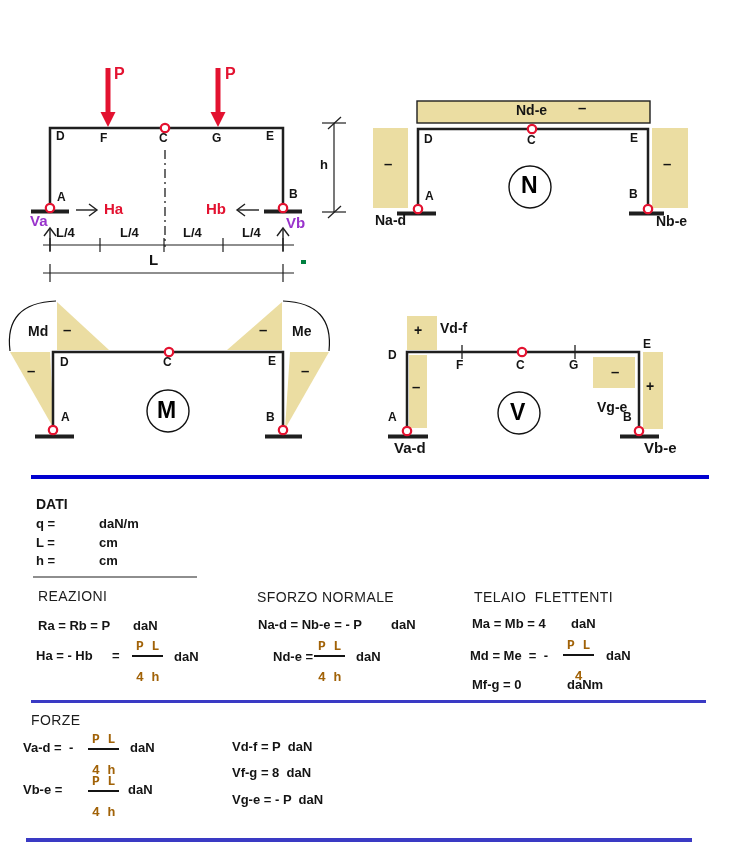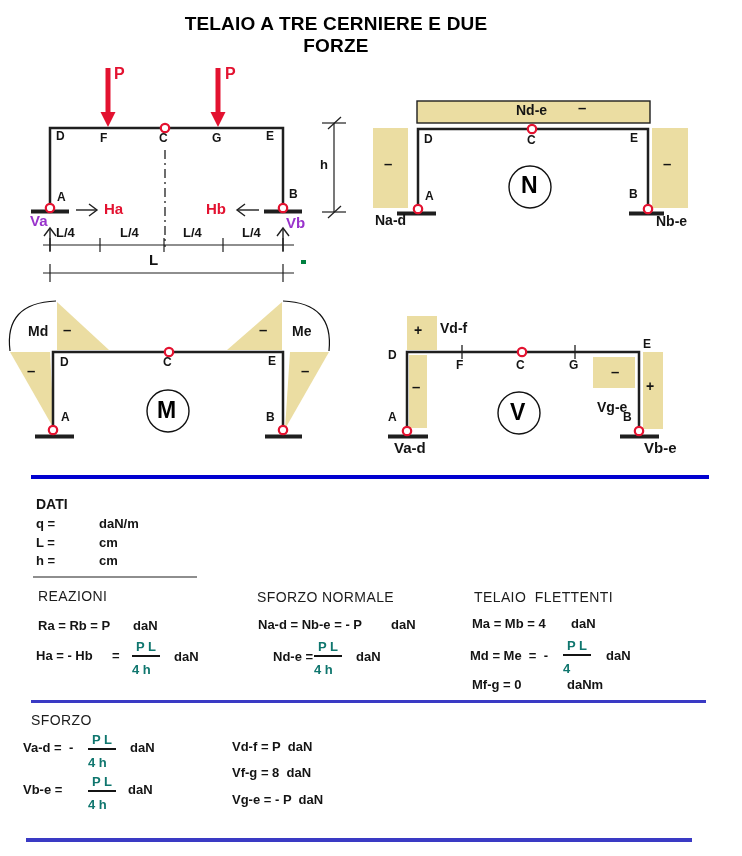--- a/index.html
+++ b/index.html
@@ -7,24 +7,24 @@
         font-family:"Liberation Sans",sans-serif;}
   svg{position:absolute;left:0;top:0;}
   .lbl{position:absolute;font-family:"Liberation Sans",sans-serif;font-weight:bold;
        font-size:13px;color:#141414;white-space:pre;line-height:1.05;}
   .f12{font-size:12px}.f14{font-size:14px}.f15{font-size:15px}.f16{font-size:16px}
   .r{color:#e31230}.pu{color:#9933cc}
   .heading{font-weight:normal;font-size:14px;color:#1c1c1c;letter-spacing:.4px}
   .title{position:absolute;left:150px;top:13px;width:372px;text-align:center;
          font-weight:bold;font-size:19px;color:#000;letter-spacing:.2px}
   .circ{font-size:23px;color:#000}
-  .frac{position:absolute;font-family:Liberation Sans, sans-serif;
-        font-weight:bold;font-size:13px;color:#0f766e;line-height:14px;}
+  .frac{position:absolute;text-align:center;font-family:Liberation Mono, monospace;
+        font-weight:bold;font-size:13px;color:#a16207;line-height:14px;}
   .frac .num{display:block;border-bottom:2px solid #141414;padding:0 4px 1px;}
-  .frac .den{display:block;padding-top:6px;}
+  .frac .den{display:block;padding-top:14px;}
   .bluebar{position:absolute;height:4px;}
 </style>
 </head>
 <body>
 
 <div class="page">
 
   <svg width="742" height="856">
 
     <g stroke="#1f1f1f" fill="none">
@@ -140,21 +140,20 @@
       </g>
     </g>
 
     <line x1="33" y1="577" x2="197" y2="577" stroke="#1f1f1f" stroke-width="1.2"></line>
   </svg>
 
   <div class="bluebar" style="left:31px;top:475px;width:678px;background:#0000d0"></div>
   <div class="bluebar" style="left:31px;top:700px;width:675px;height:3px;background:#3a3ac4"></div>
   <div class="bluebar" style="left:26px;top:838px;width:666px;background:#3a3ac4"></div>
 
-  <div class="title">TELAIO A TRE CERNIERE E DUE FORZE</div>
 
   <span class="lbl r f16" style="left:114px;top:66px">P</span>
   <span class="lbl r f16" style="left:225px;top:66px">P</span>
   <span class="lbl f12" style="left:56px;top:130px">D</span>
   <span class="lbl f12" style="left:100px;top:132px">F</span>
   <span class="lbl f12" style="left:159px;top:132px">C</span>
   <span class="lbl f12" style="left:212px;top:132px">G</span>
   <span class="lbl f12" style="left:266px;top:130px">E</span>
   <span class="lbl f12" style="left:57px;top:191px">A</span>
   <span class="lbl f12" style="left:289px;top:188px">B</span>
@@ -246,21 +245,21 @@
   <span class="lbl" style="left:571px;top:617px">daN</span>
   <span class="lbl" style="left:470px;top:649px">Md = Me  =  -</span>
   <span class="frac" style="left:563px;top:639px">
     <span class="num">P L</span>
     <span class="den">4</span>
   </span>
   <span class="lbl" style="left:606px;top:649px">daN</span>
   <span class="lbl" style="left:472px;top:678px">Mf-g = 0</span>
   <span class="lbl" style="left:567px;top:678px">daNm</span>
 
-  <span class="lbl heading" style="left:31px;top:713px">SFORZO</span>
+  <span class="lbl heading" style="left:31px;top:713px">FORZE</span>
   <span class="lbl" style="left:23px;top:741px">Va-d =  -</span>
   <span class="frac" style="left:88px;top:733px">
     <span class="num">P L</span>
     <span class="den">4 h</span>
   </span>
   <span class="lbl" style="left:130px;top:741px">daN</span>
   <span class="lbl" style="left:23px;top:783px">Vb-e =</span>
   <span class="frac" style="left:88px;top:775px">
     <span class="num">P L</span>
     <span class="den">4 h</span>

